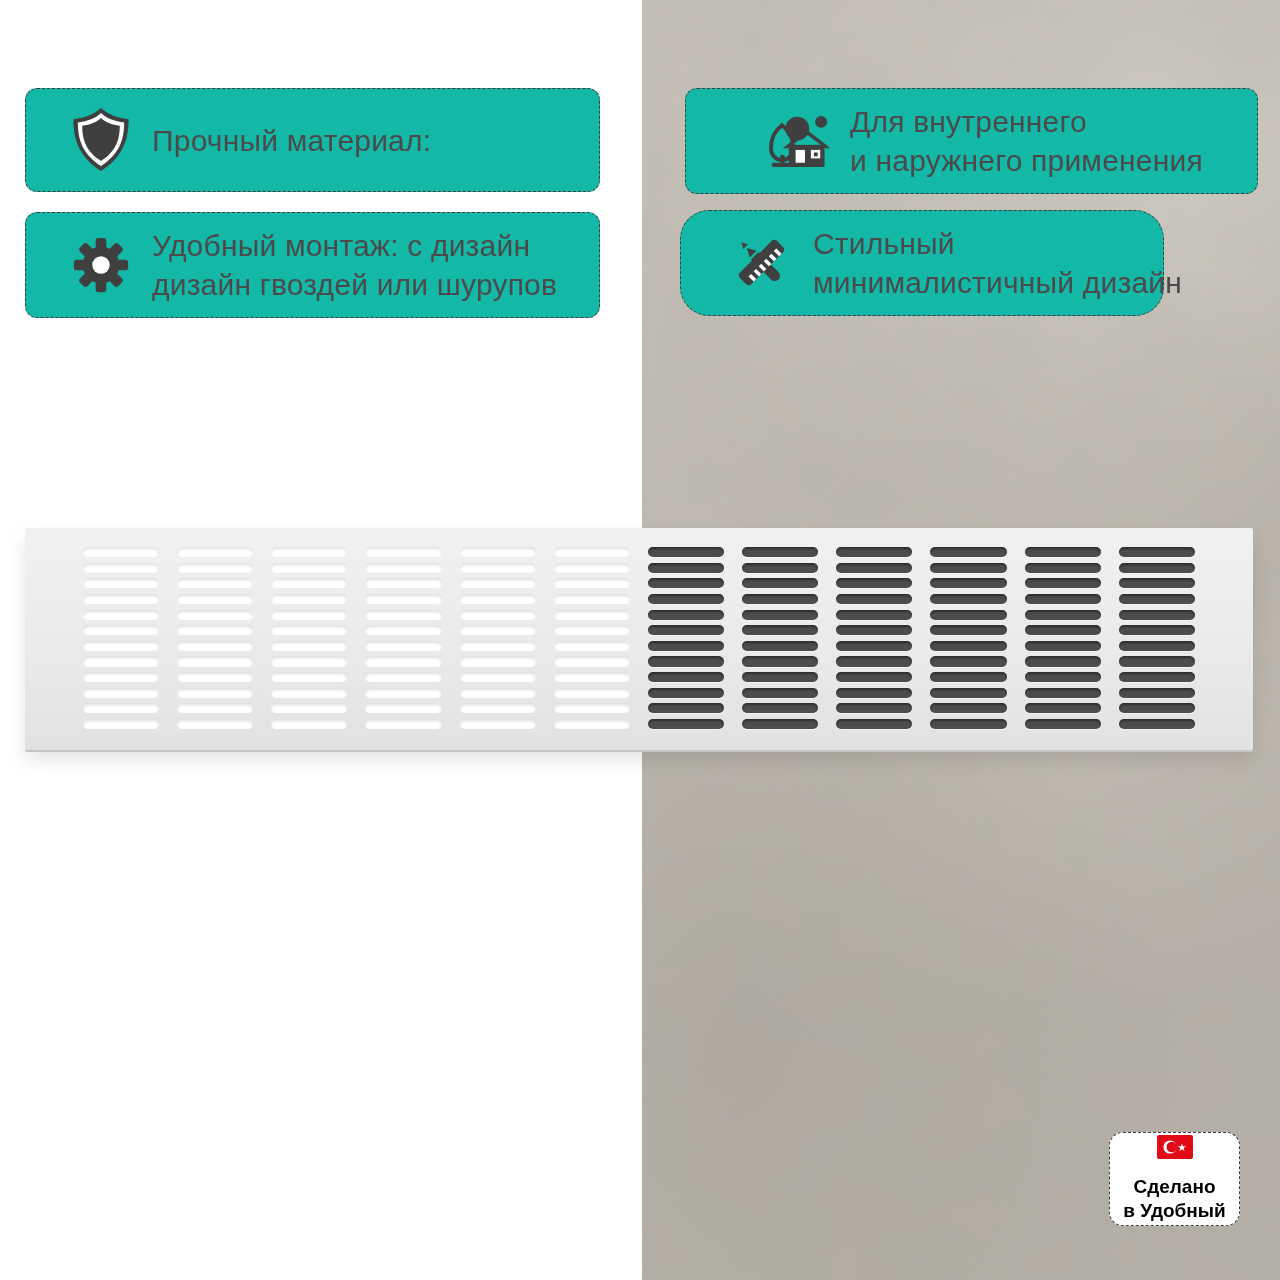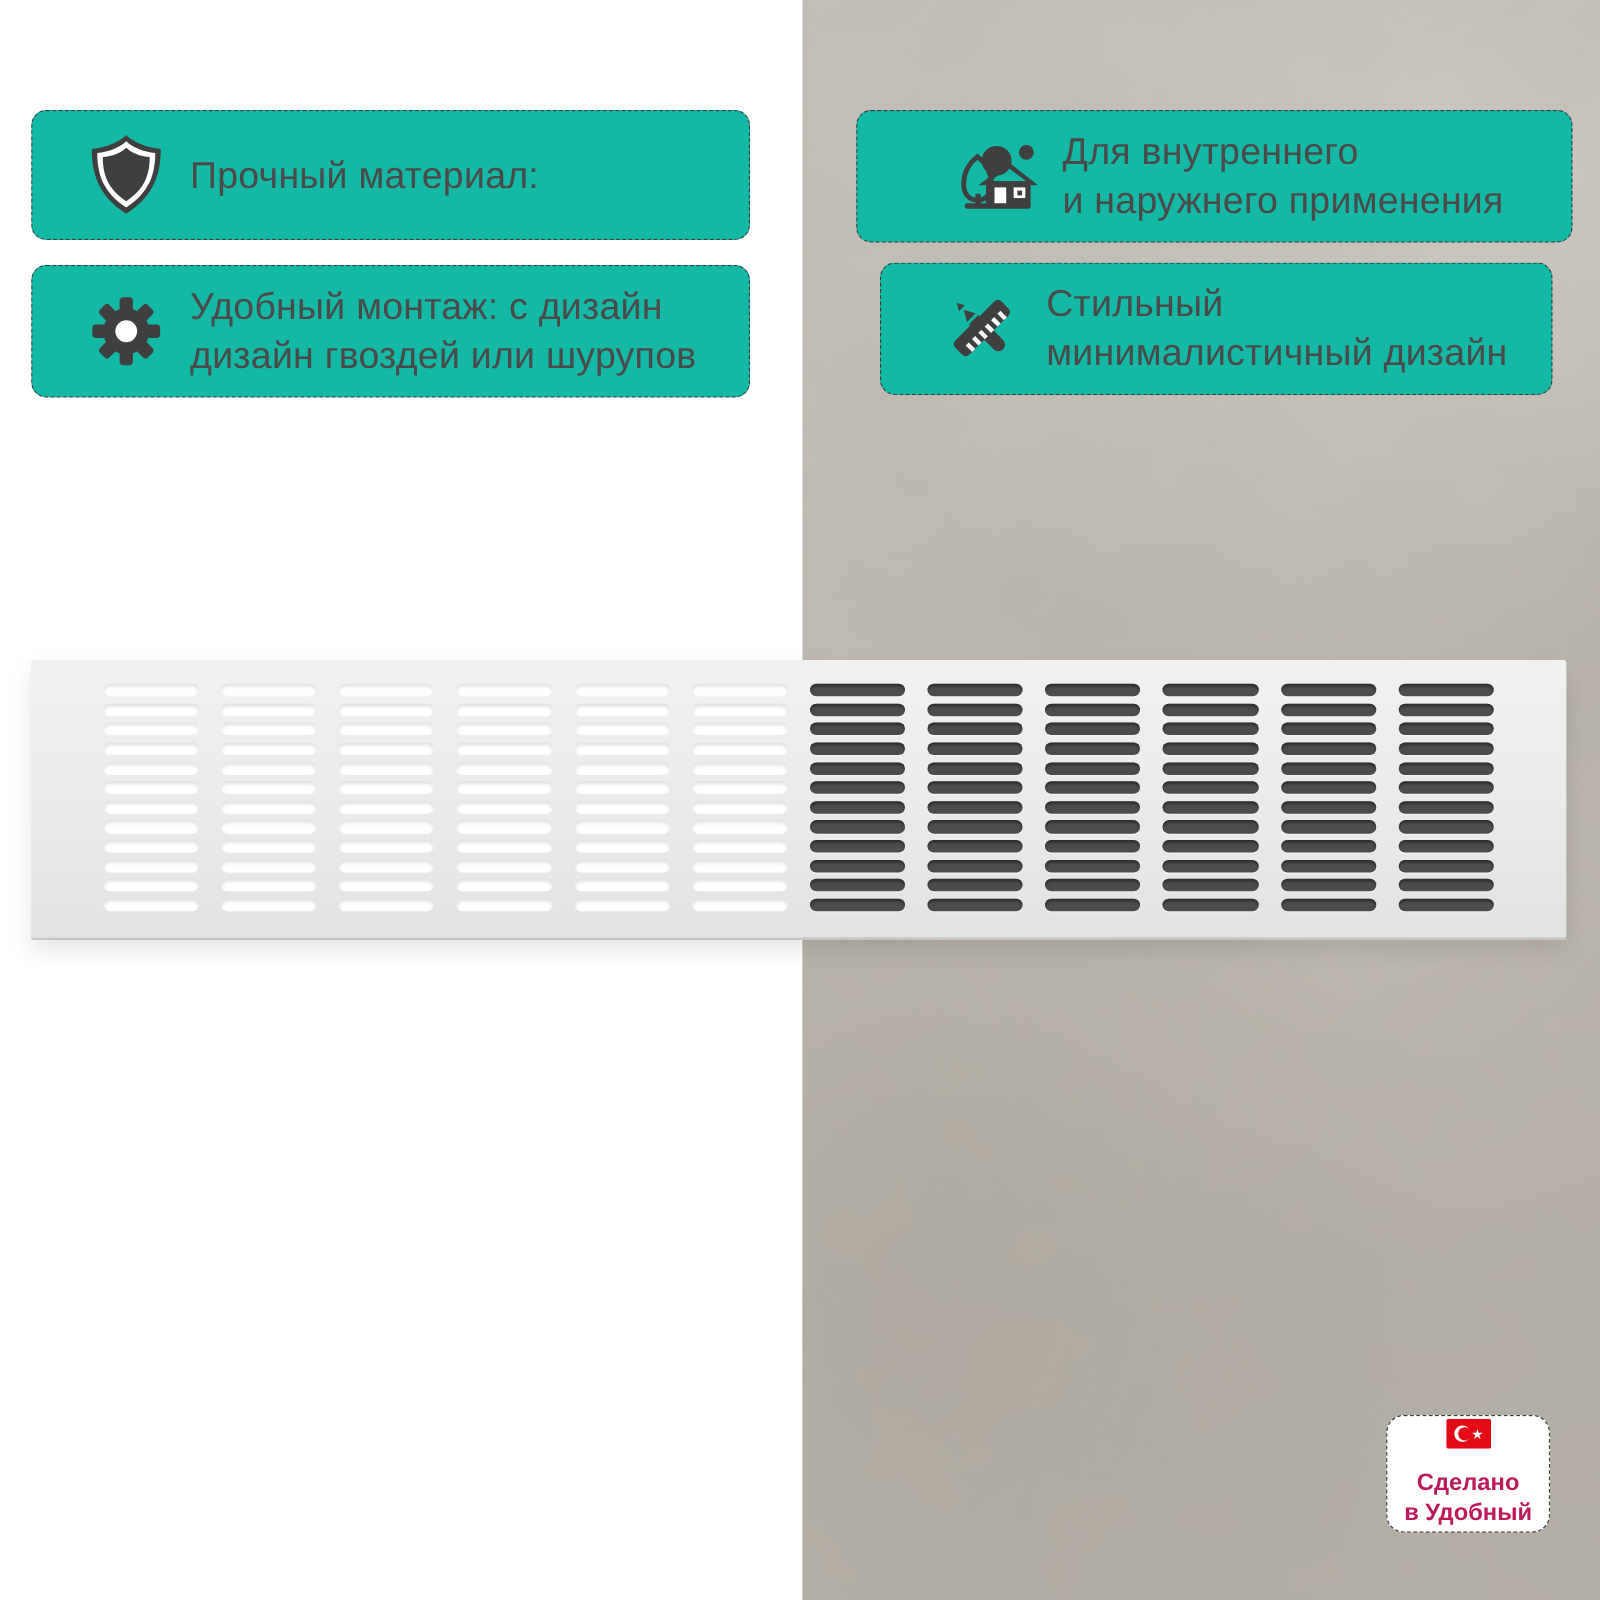--- a/index.html
+++ b/index.html
@@ -24,21 +24,21 @@
   .wall svg{position:absolute;inset:0;display:block;}
   
   .card{
     position:absolute;box-sizing:border-box;background:#14b8a6;
     border:1.5px dashed var(--border-color);border-radius:12px;
     display:flex;align-items:center;z-index:2;
   }
   .card-1{left:25px;top:88px;width:575px;height:104px;}
   .card-2{left:25px;top:212px;width:575px;height:106px;}
   .card-3{left:685px;top:88px;width:573px;height:106px;padding-left:32px;}
-  .card-4{left:704px;top:210px;width:538px;height:106px;}
+  .card-4{left:680px;top:210px;width:484px;height:106px;border-radius:29px;}
   .card .icn{
     flex:none;width:70px;height:74px;margin-left:40px;
     display:flex;align-items:center;justify-content:center;color:var(--icon-color);
   }
   .card-3 .icn,.card-4 .icn{margin-left:46px;}
   .card .txt{
     margin-left:16px;color:var(--text-color);
     font-size:30px;line-height:39px;letter-spacing:0.2px;
   }
   .card .txt span{display:block;white-space:nowrap;}
@@ -64,21 +64,21 @@
     box-shadow:inset 0 2px 2px rgba(0,0,0,0.40), 0 1px 0 rgba(255,255,255,0.45);
   }
   
   .made-in{
     position:absolute;left:1109px;top:1132px;width:131px;height:94px;box-sizing:border-box;
     background:#ffffff;border:1.5px dashed var(--border-color);border-radius:14px;
     display:flex;flex-direction:column;align-items:center;justify-content:center;z-index:2;
   }
   .made-in .flag{width:36px;height:24px;margin-bottom:4px;}
   .made-in .cap{
-    font-size:19px;line-height:24px;font-weight:bold;color:#be185d;text-align:center;margin-top:12px;
+    font-size:19px;line-height:24px;font-weight:bold;color:#000000;text-align:center;margin-top:12px;
   }
   .made-in .cap span{display:block;}
 </style>
 </head>
 <body>
 
 <div class="canvas" style="--icon-color: #3f3f3f; --text-color: #4a4a4a; --border-color: #3c3c3c; --slot-light: #ffffff; --slot-dark: #4d4c4c;">
 
   <div class="wall">
     <svg width="638" height="1280" xmlns="http://www.w3.org/2000/svg">

